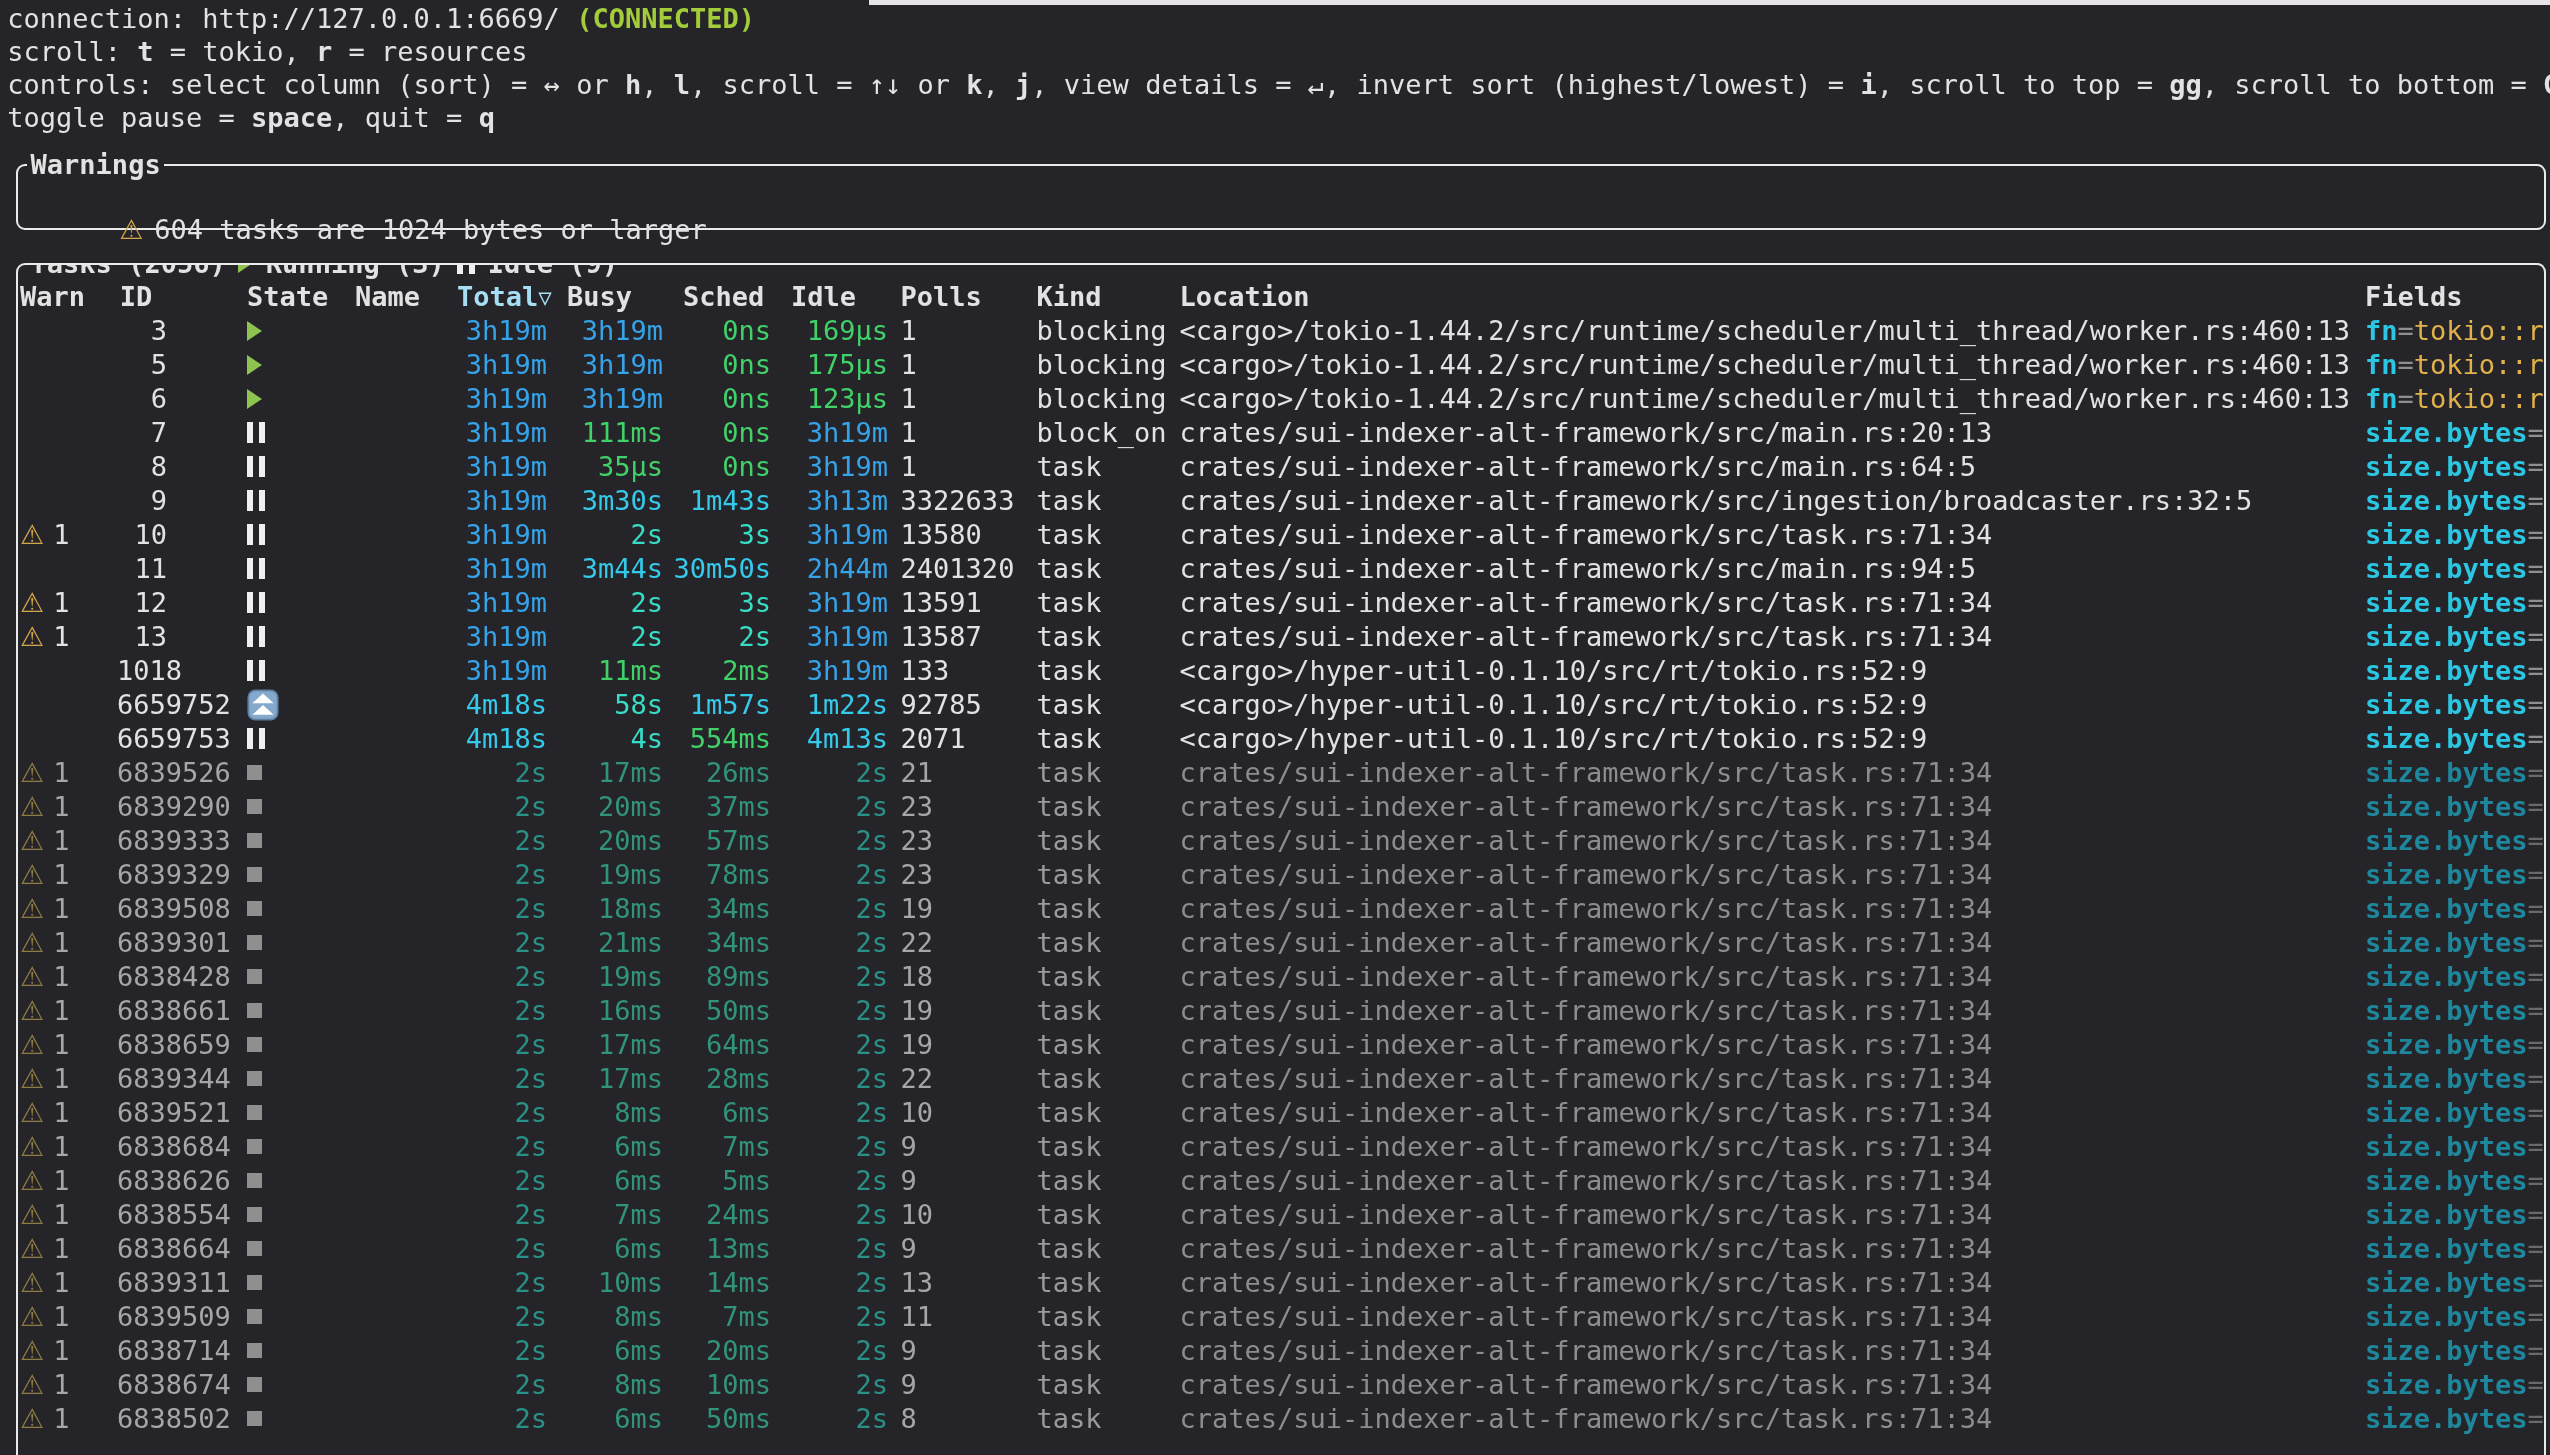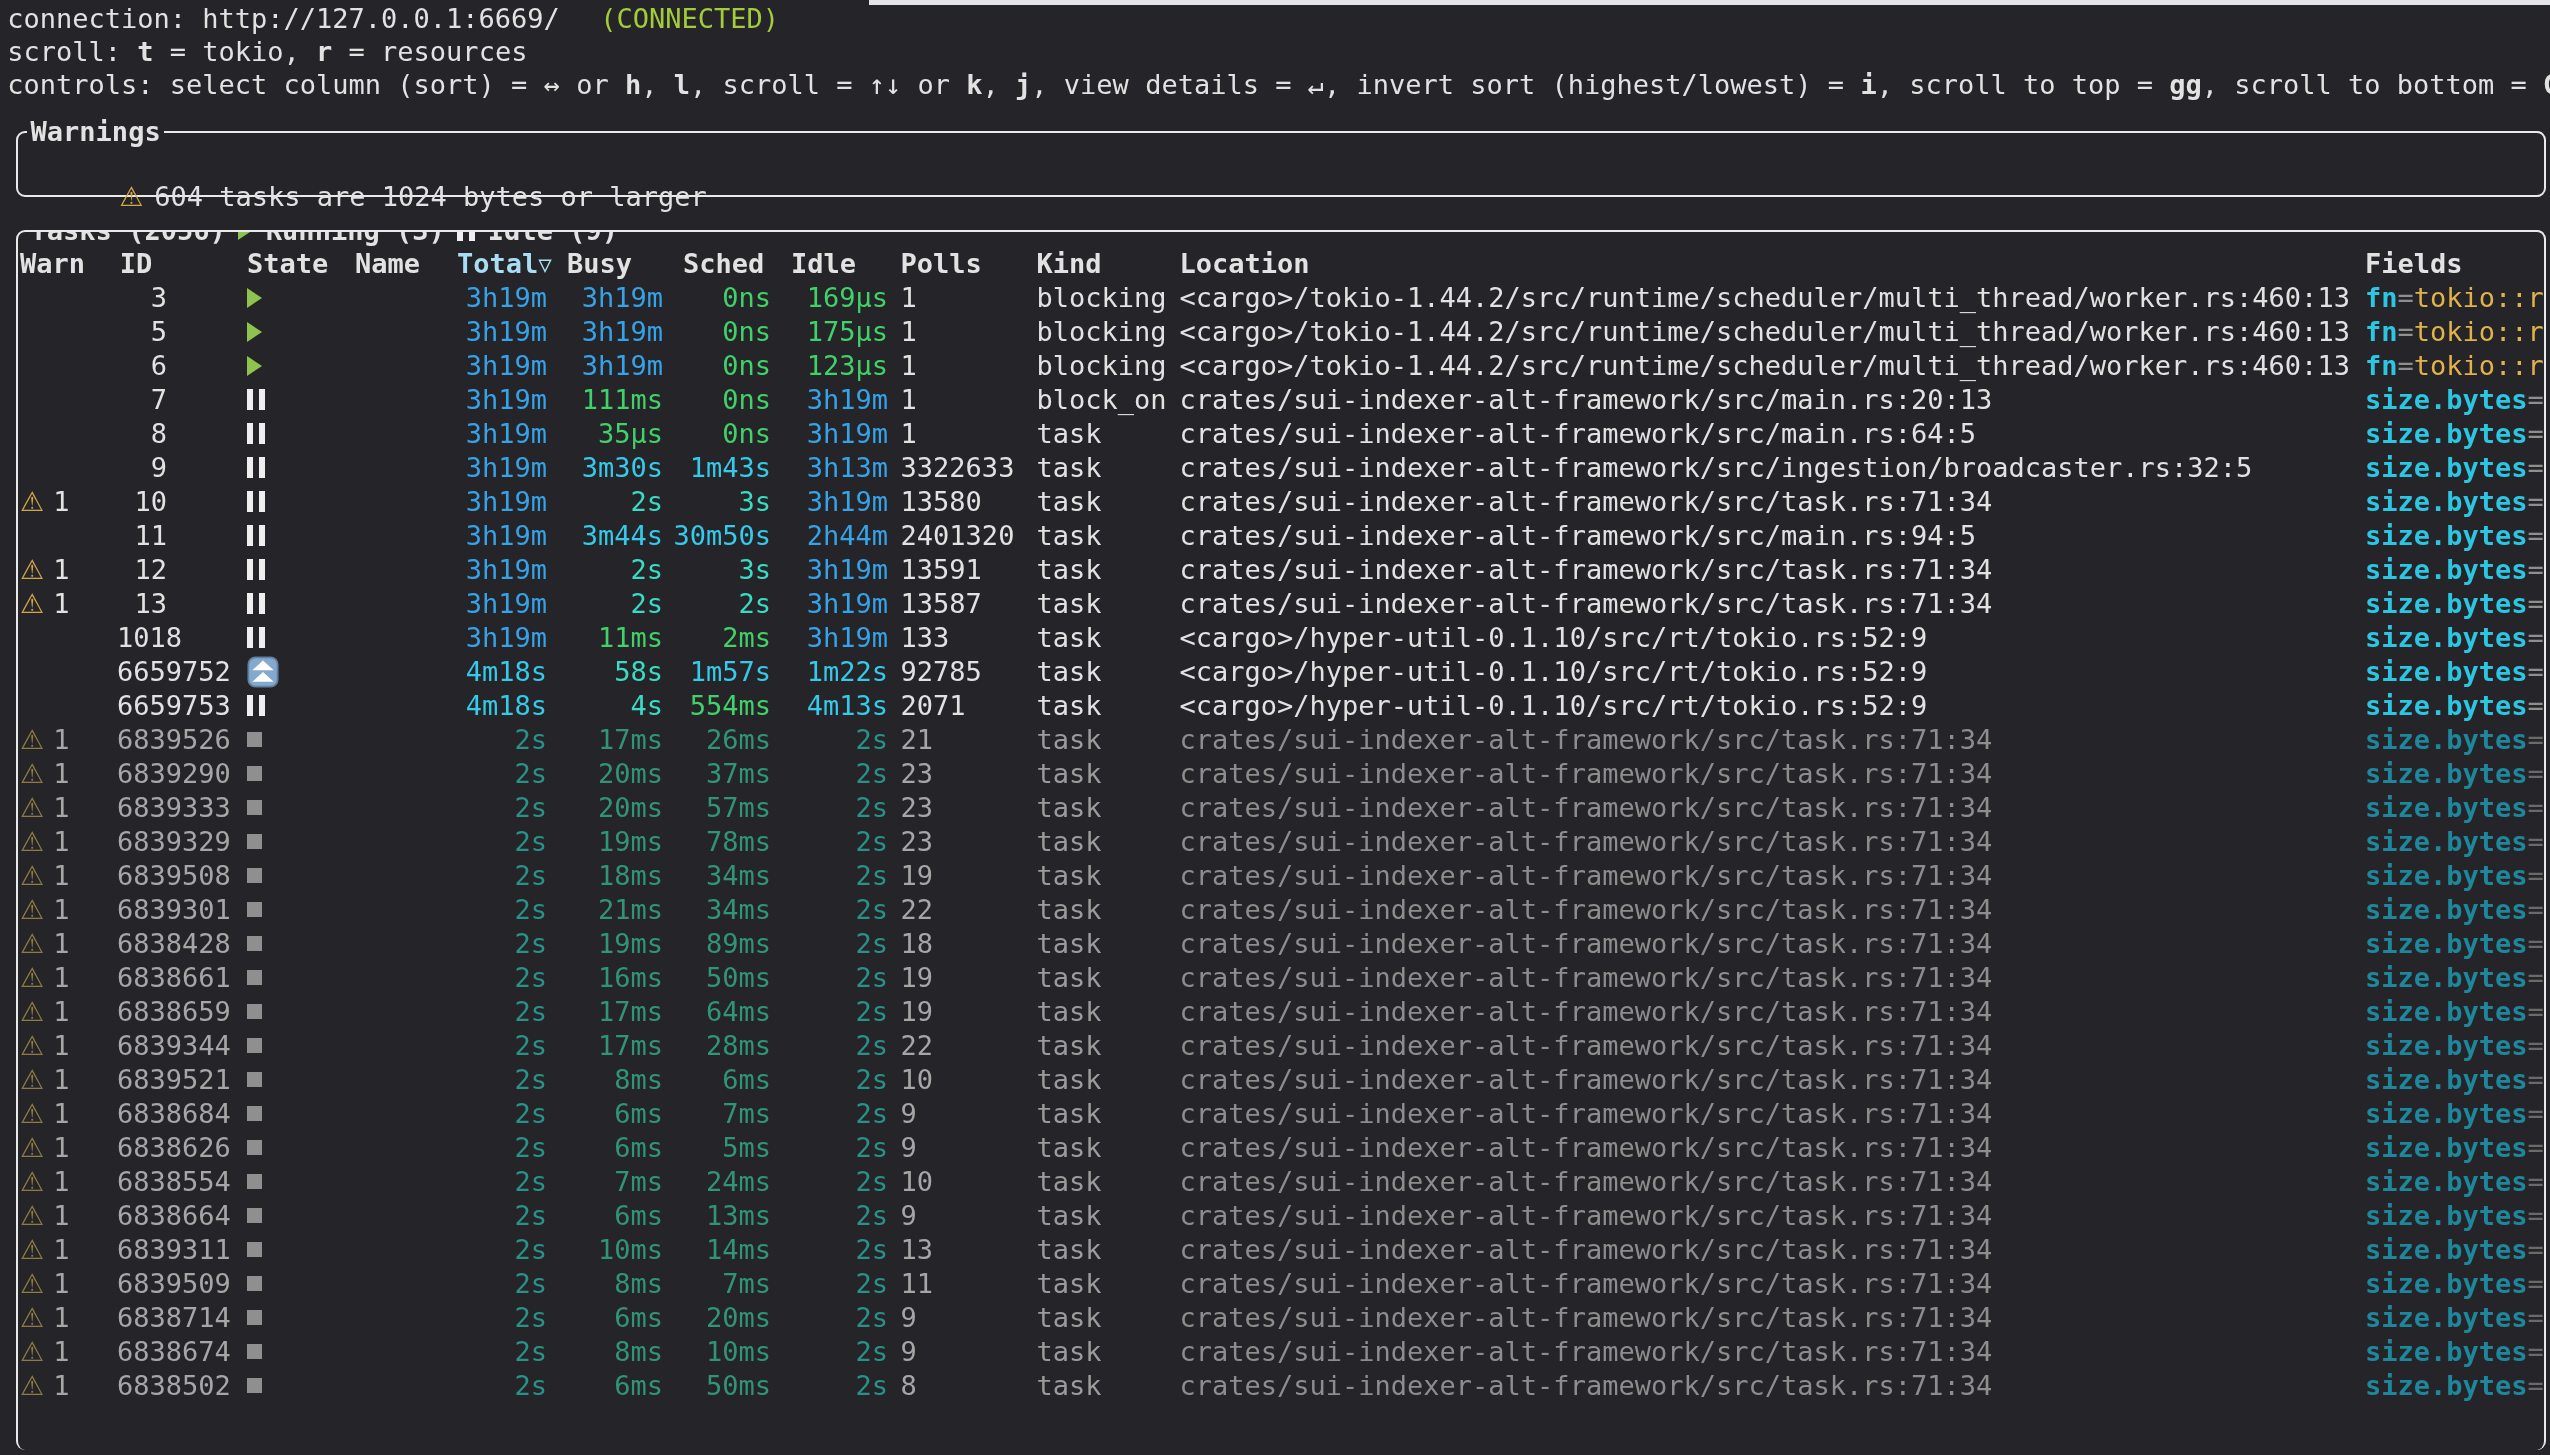--- a/index.html
+++ b/index.html
@@ -16,21 +16,21 @@
   .screen{
     position:relative; width:2550px; height:1456px; overflow:hidden;
     background:var(--bg); color:var(--fg);
     font-family:"DejaVu Sans Mono","Liberation Mono",monospace;
     font-size:27px;
   }
   .top-strip{position:absolute;left:869px;right:0;top:0;height:4.5px;background:#e5e3e7;}
   .hdr{padding:1.8px 0 0 7.2px;}
   .hdr-line{height:33px;line-height:33px;white-space:pre;}
   .b{font-weight:bold;}
-  .conn{font-weight:normal;color:var(--connected);margin-left:24px;}
+  .conn{font-weight:bold;color:var(--connected);}
   
   .box{position:relative;margin-left:16px;width:2530px;border:2.7px solid var(--border);border-radius:9px;}
   .box-title{position:absolute;top:-20px;left:9px;background:var(--bg);padding:0 3.6px;font-weight:bold;white-space:pre;display:flex;align-items:center;height:36px;}
   .warn-box{margin-top:30.5px;height:66px;}
   .warn-line{margin:12.6px 0 0 0;padding-left:3.6px;height:34px;line-height:34px;white-space:pre;}
   .warn-glyph{font-family:"DejaVu Sans",sans-serif;color:var(--gold);margin-right:10.8px;}
   .tasks-box{margin-top:33px;height:1220px;border-bottom:none;overflow:hidden;}
   .tasks-title span{white-space:pre;}
   
   .icon-play{display:inline-block;width:0;height:0;border-top:10px solid transparent;border-bottom:10px solid transparent;border-left:15.3px solid var(--play);}
@@ -74,20 +74,21 @@
 </head>
 <body>
 
 <div class="screen">
   <div class="top-strip"></div>
 
   <div class="hdr" id="hdr">
       <div class="hdr-line"><span>connection: http://127.0.0.1:6669/ </span><span class="conn">(CONNECTED)</span></div>
       <div class="hdr-line"><span>scroll: </span><span class="b">t</span><span> = tokio, </span><span class="b">r</span><span> = resources</span></div>
       <div class="hdr-line"><span>controls: select column (sort) = ↔ or </span><span class="b">h</span><span>, </span><span class="b">l</span><span>, scroll = ↑↓ or </span><span class="b">k</span><span>, </span><span class="b">j</span><span>, view details = ↵, invert sort (highest/lowest) = </span><span class="b">i</span><span>, scroll to top = </span><span class="b">gg</span><span>, scroll to bottom = </span><span class="b">G</span></div>
+      <div class="hdr-line"><span>toggle pause = </span><span class="b">space</span><span>, quit = </span><span class="b">q</span></div>
     </div>
 
   <div class="box warn-box">
     <div class="box-title">Warnings</div>
     <div class="warn-line">
       <span class="warn-glyph">⚠</span><span>604 tasks are 1024 bytes or larger</span>
     </div>
   </div>
 
   <div class="box tasks-box">

